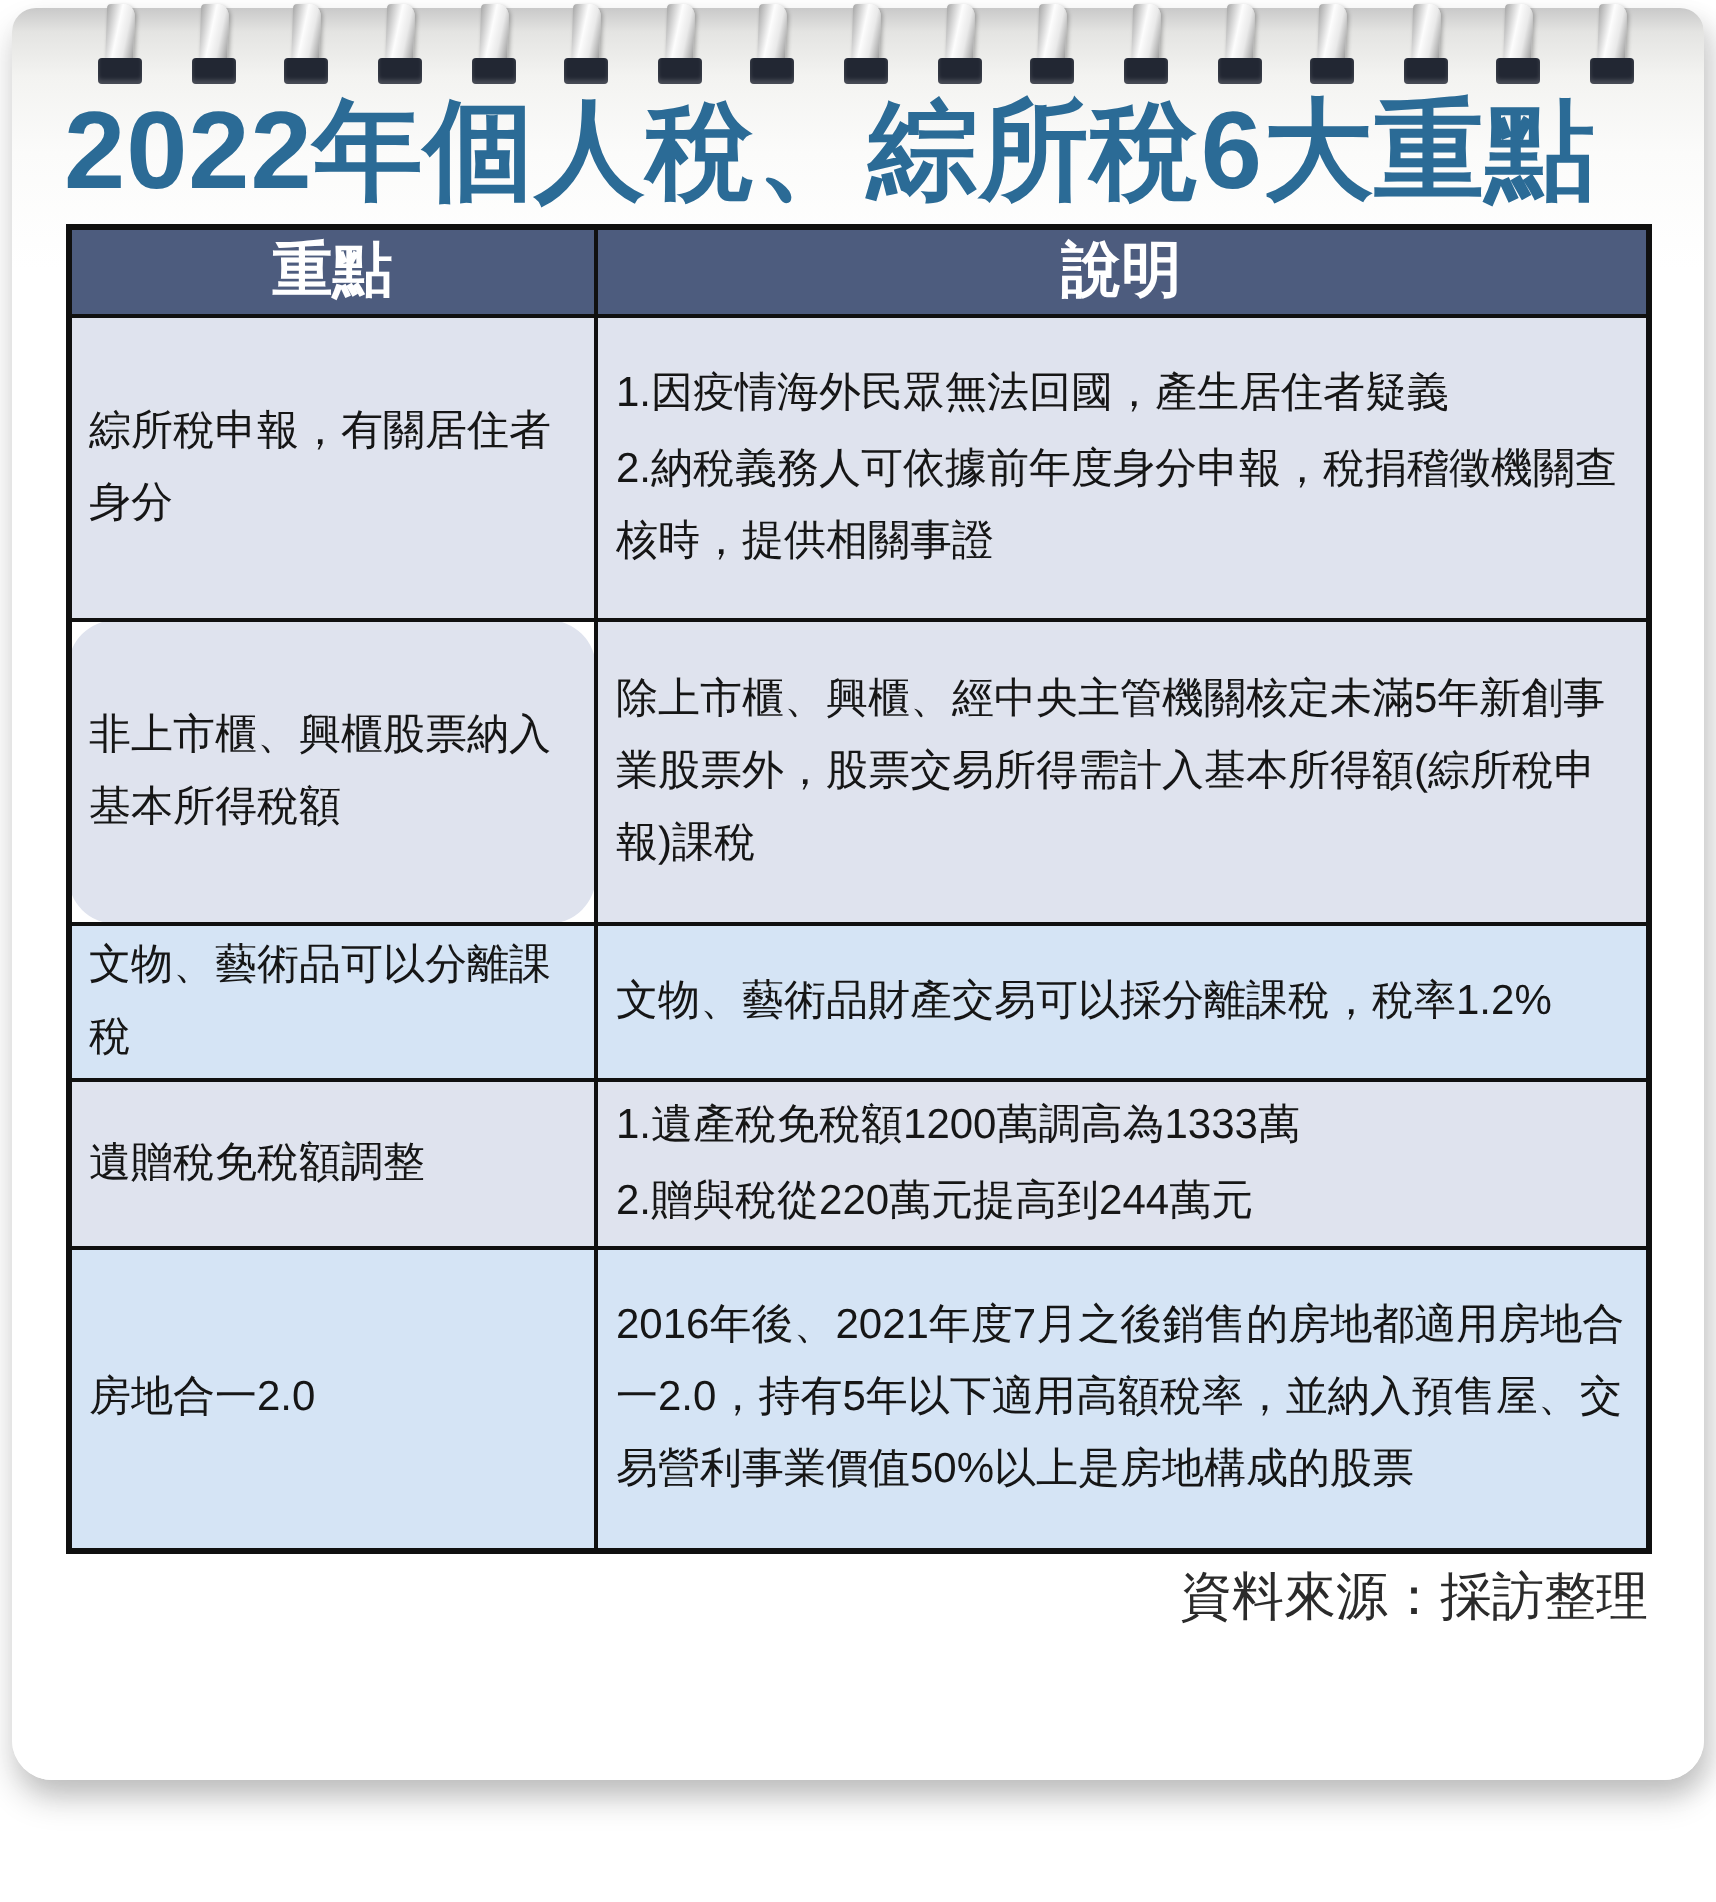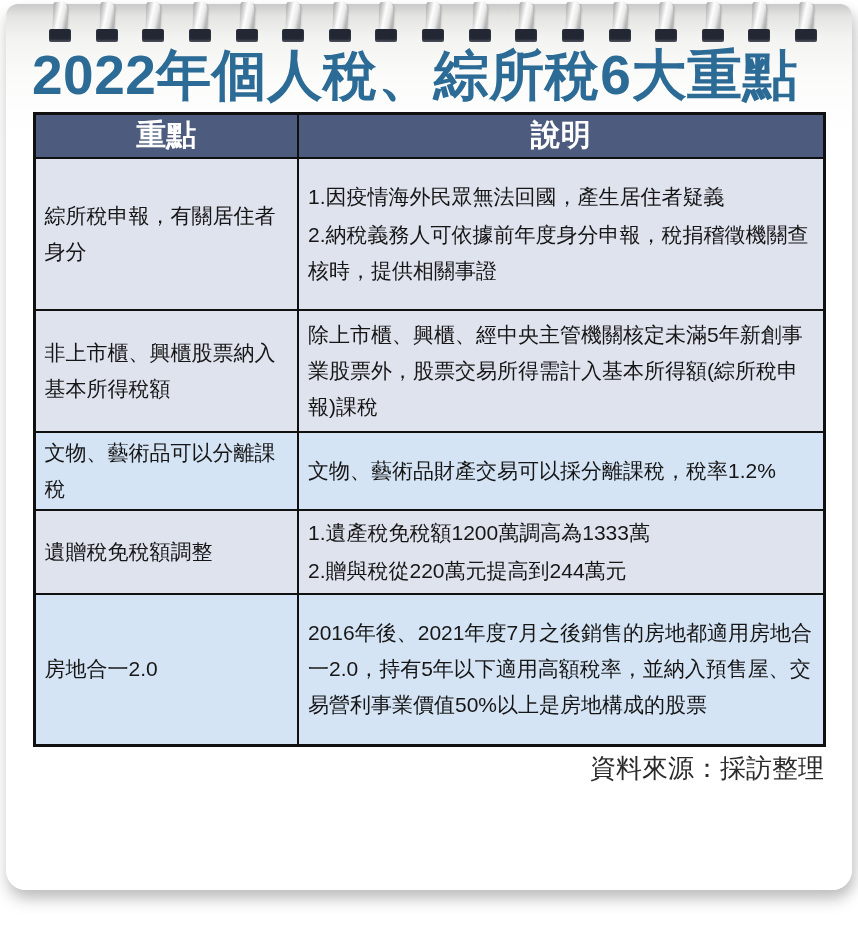--- a/index.html
+++ b/index.html
@@ -153,21 +153,21 @@
     </thead>
     <tbody>
         <tr class="row-a">
           <td style="height: 152px; margin-top: 26px;">綜所稅申報，有關居住者身分</td>
           <td>
             <p>1.因疫情海外民眾無法回國，產生居住者疑義</p>
             <p>2.納稅義務人可依據前年度身分申報，稅捐稽徵機關查核時，提供相關事證</p>
           </td>
         </tr>
         <tr class="row-a">
-          <td style="height: 122px;">非上市櫃、興櫃股票納入基本所得稅額</td>
+          <td style="height: 152px; border-radius: 24px;">非上市櫃、興櫃股票納入基本所得稅額</td>
           <td>
             <p>除上市櫃、興櫃、經中央主管機關核定未滿5年新創事業股票外，股票交易所得需計入基本所得額(綜所稅申報)課稅</p>
           </td>
         </tr>
         <tr class="row-b">
           <td style="height: 76px;">文物、藝術品可以分離課稅</td>
           <td>
             <p>文物、藝術品財產交易可以採分離課稅，稅率1.2%</p>
           </td>
         </tr>

